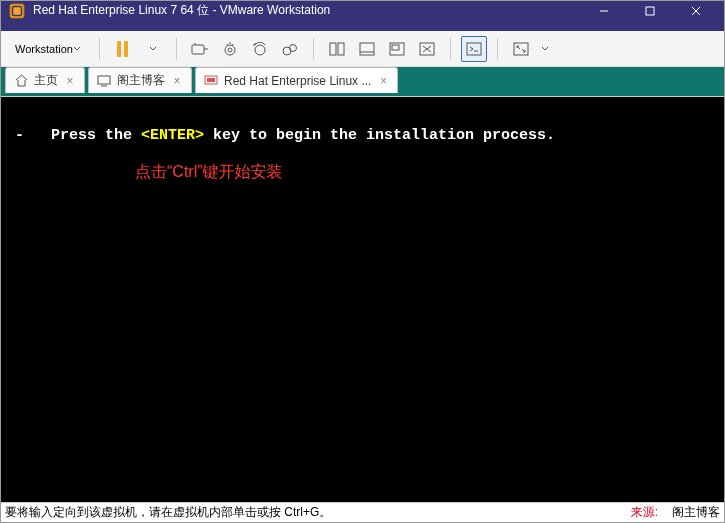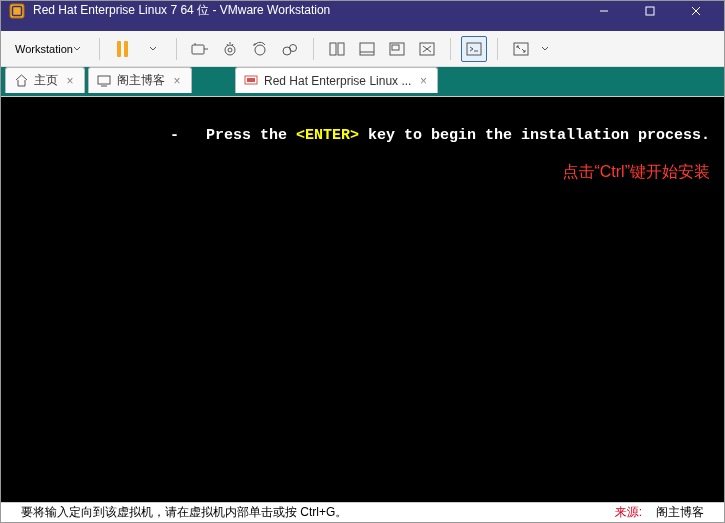--- a/index.html
+++ b/index.html
@@ -96,60 +96,58 @@
       align-items: center;
       padding: 0 8px;
       gap: 6px;
       font-size: 12px;
       color: #333;
     }
     .tab.active {
       background: #fff;
       position: relative;
       z-index: 2;
-      margin-left: 40px;
     }
     .tab .tab-close {
       width: 12px; height: 12px;
       display: flex; align-items: center; justify-content: center;
       color: #888;
     }
     .tab-icon { width: 14px; height: 14px; display:flex; align-items:center; justify-content:center; }
 
     
     .vm-area {
       flex: 1;
       background: #000;
       padding: 30px 14px 10px 14px;
       font-family: "Courier New", monospace;
       font-size: 15px;
       color: #fff;
       overflow: hidden;
       font-weight: bold;
-      text-align: right;
     }
     .vm-line { white-space: pre; }
     .enter-kw { color: #ffff00; }
     .annot {
       color: #ff3b30;
       font-family: "Microsoft YaHei", sans-serif;
       font-size: 16px;
       margin-top: 18px;
       margin-left: 120px;
       font-weight: normal;
     }
 
     
     .statusbar {
       height: 20px;
       background: #fff;
       border-top: 1px solid #ccc;
       display: flex;
       align-items: center;
-      padding: 0 20px;
+      padding: 0 4px;
       font-size: 12px;
     }
     .statusbar .status-text { flex: 1; }
     .statusbar .watermark { display:flex; gap:14px; }
     .watermark .w1 { color:#d9001f; }
     .watermark .w2 { color:#000000; }
   </style>
 </head>
 <body>
 

